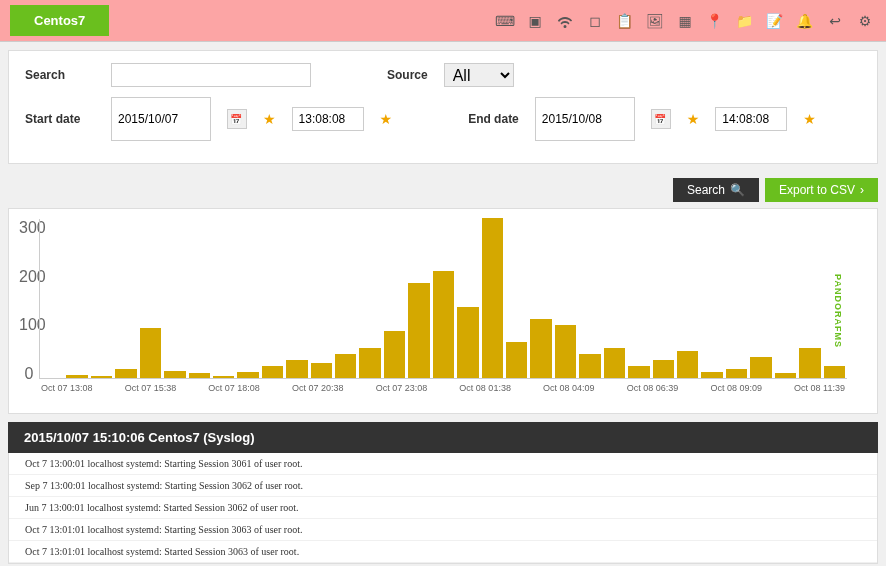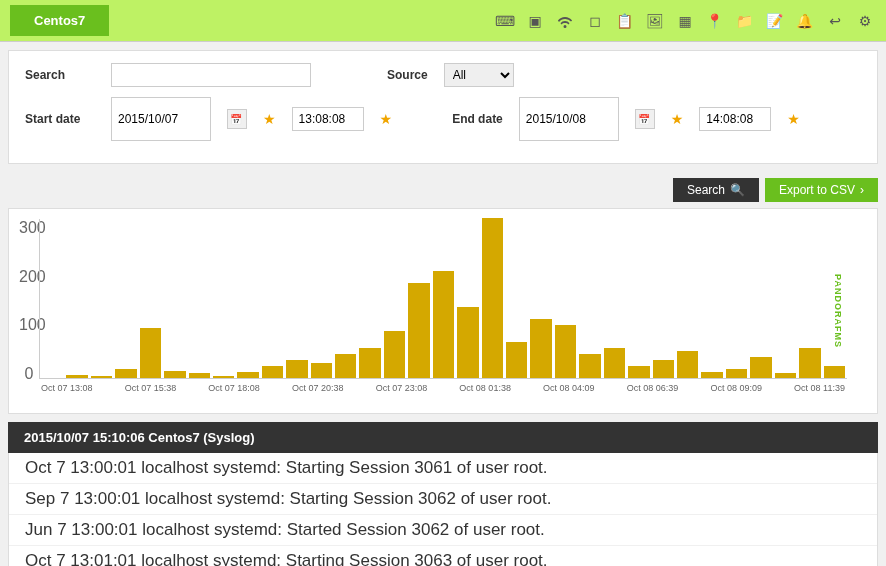--- a/index.html
+++ b/index.html
@@ -1,20 +1,20 @@
 <!DOCTYPE html>
 <html><head>
   <meta charset="utf-8">
   <style>
     * { box-sizing: border-box; margin: 0; padding: 0; }
     body { font-family: Arial, sans-serif; font-size: 12px; background: #f0f0f0; color: #333; width: 886px; }
 
     
     .toolbar {
-      background: #bef264;
+      background: #fca5a5;
       border-bottom: 1px solid #ccc;
       display: flex;
       align-items: center;
       height: 42px;
       padding: 0 10px;
     }
     .tab-centos7 {
       background: #6abf1e;
       color: white;
       font-weight: bold;
@@ -65,21 +65,21 @@
       height: 24px;
     }
     .source-label {
       font-weight: bold;
       font-size: 12px;
       margin-left: 60px;
     }
     .source-select {
       border: 1px solid #ccc;
       padding: 2px 4px;
-      font-size: 12px;
+      font-size: 16px;
       height: 24px;
       width: 70px;
     }
     .date-input {
       border: 1px solid #ccc;
       padding: 21px 6px;
       font-size: 12px;
       width: 100px;
       height: 24px;
     }
@@ -102,21 +102,21 @@
       cursor: pointer;
     }
     .star-icon {
       color: #f0a500;
       font-size: 14px;
       cursor: pointer;
     }
     .end-date-label {
       font-weight: bold;
       font-size: 12px;
-      margin-left: 44px;
+      margin-left: 60px;
     }
 
     
     .action-bar {
       display: flex;
       justify-content: flex-end;
       padding: 6px 8px;
       gap: 6px;
     }
     .btn-search {
@@ -212,22 +212,23 @@
     
     .log-list {
       background: white;
       margin: 0 8px;
       border: 1px solid #ddd;
       border-top: none;
     }
     .log-entry {
       padding: 5px 16px;
       border-bottom: 1px solid #f0f0f0;
-      font-size: 17px;
+      font-size: 10px;
       color: #333;
+      font-family: Liberation Serif, serif;
     }
   </style>
 </head>
 <body>
 
 <div class="toolbar">
   <div class="tab-centos7">Centos7</div>
   <div class="toolbar-icons">
     <span class="toolbar-icon">⌨</span>
     <span class="toolbar-icon">▣</span>

